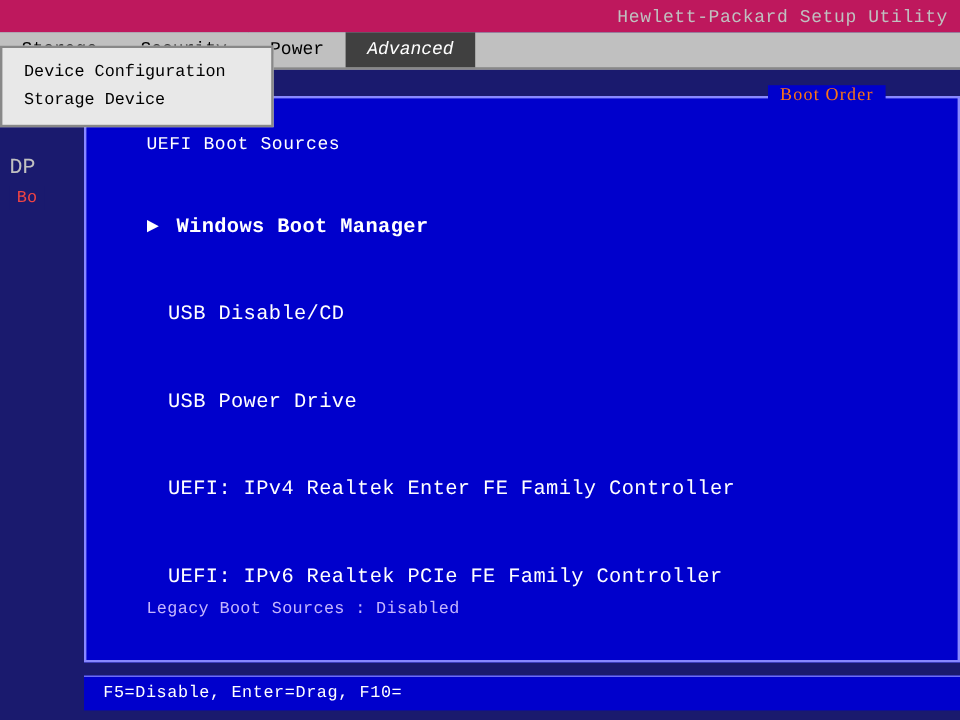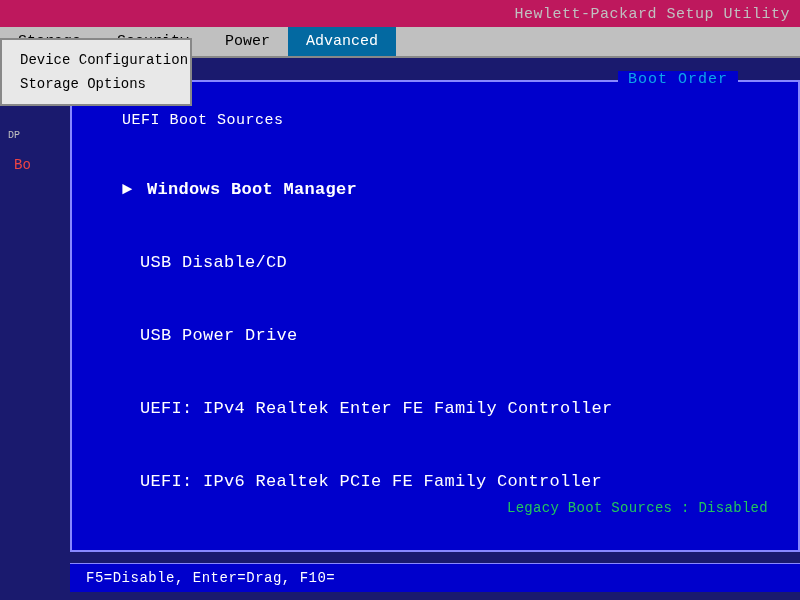--- a/index.html
+++ b/index.html
@@ -34,51 +34,52 @@
     .menu-item {
       padding: 6px 18px;
       font-size: 15px;
       color: #000;
       cursor: pointer;
       background: #c0c0c0;
       white-space: nowrap;
     }
 
     .menu-item.active {
-      background-color: #0369a1;
-      color: #ffffff;
+      background-color: #404040;
+      color: #ffffff;
+      font-style: italic;
     }
 
     
     #left-panel {
       position: absolute;
       top: 38px;
       left: 0px;
       background-color: #e8e8e8;
       border: 2px solid #888;
-      width: 192px;
+      width: 228px;
       padding: 8px 0;
       z-index: 10;
     }
 
     .left-panel-item {
       padding: 4px 18px;
       font-size: 14px;
       color: #000;
       cursor: pointer;
       white-space: nowrap;
     }
 
     
     #dp-label {
       position: absolute;
       top: 130px;
       left: 8px;
       color: #c0c0c0;
-      font-size: 10px;
+      font-size: 18px;
       font-family: 'Courier New', Courier, monospace;
     }
 
     #bo-label {
       position: absolute;
       top: 155px;
       left: 8px;
       background-color: #1a1a6e;
       color: #ef4444;
       font-size: 14px;
@@ -95,24 +96,24 @@
       bottom: 48px;
       background-color: #0000cc;
       border: 2px solid #8888ff;
     }
 
     #boot-order-title {
       position: absolute;
       top: -11px;
       right: 60px;
       background-color: #0000cc;
-      color: #0ea5e9;
+      color: #f97316;
       font-size: 15px;
       padding: 0 10px;
-      font-family: Liberation Mono, monospace;
+      font-family: Liberation Serif, serif;
       letter-spacing: 1px;
     }
 
     
     #boot-items {
       padding: 30px 30px 20px 50px;
       color: #ffffff;
       font-family: 'Courier New', Courier, monospace;
     }
 
@@ -136,24 +137,23 @@
       font-weight: bold;
     }
 
     .boot-item .arrow {
       color: #ffffff;
       margin-right: 4px;
     }
 
     .boot-item-legacy {
       font-size: 14px;
-      color: #22c55e;
+      color: #c4b5fd;
       padding: 6px 0 3px 0;
       letter-spacing: 0.3px;
-      text-align: right;
     }
 
     #bottom-hint {
       position: absolute;
       bottom: 8px;
       right: 0px;
       left: 70px;
       background-color: #0000cc;
       color: #ffffff;
       font-family: Liberation Mono, monospace;
@@ -183,21 +183,21 @@
   <div class="menu-item active">
     <span>Advanced</span>
   </div>
 </div>
 
 <div id="left-panel">
   <div class="left-panel-item">
     <span>Device Configuration</span>
   </div>
   <div class="left-panel-item">
-    <span>Storage Options</span>
+    <span>Storage Device</span>
   </div>
 </div>
 
 <div id="dp-label">
   <span>DP</span>
 </div>
 <div id="bo-label">
   <span>Bo</span>
 </div>
 

